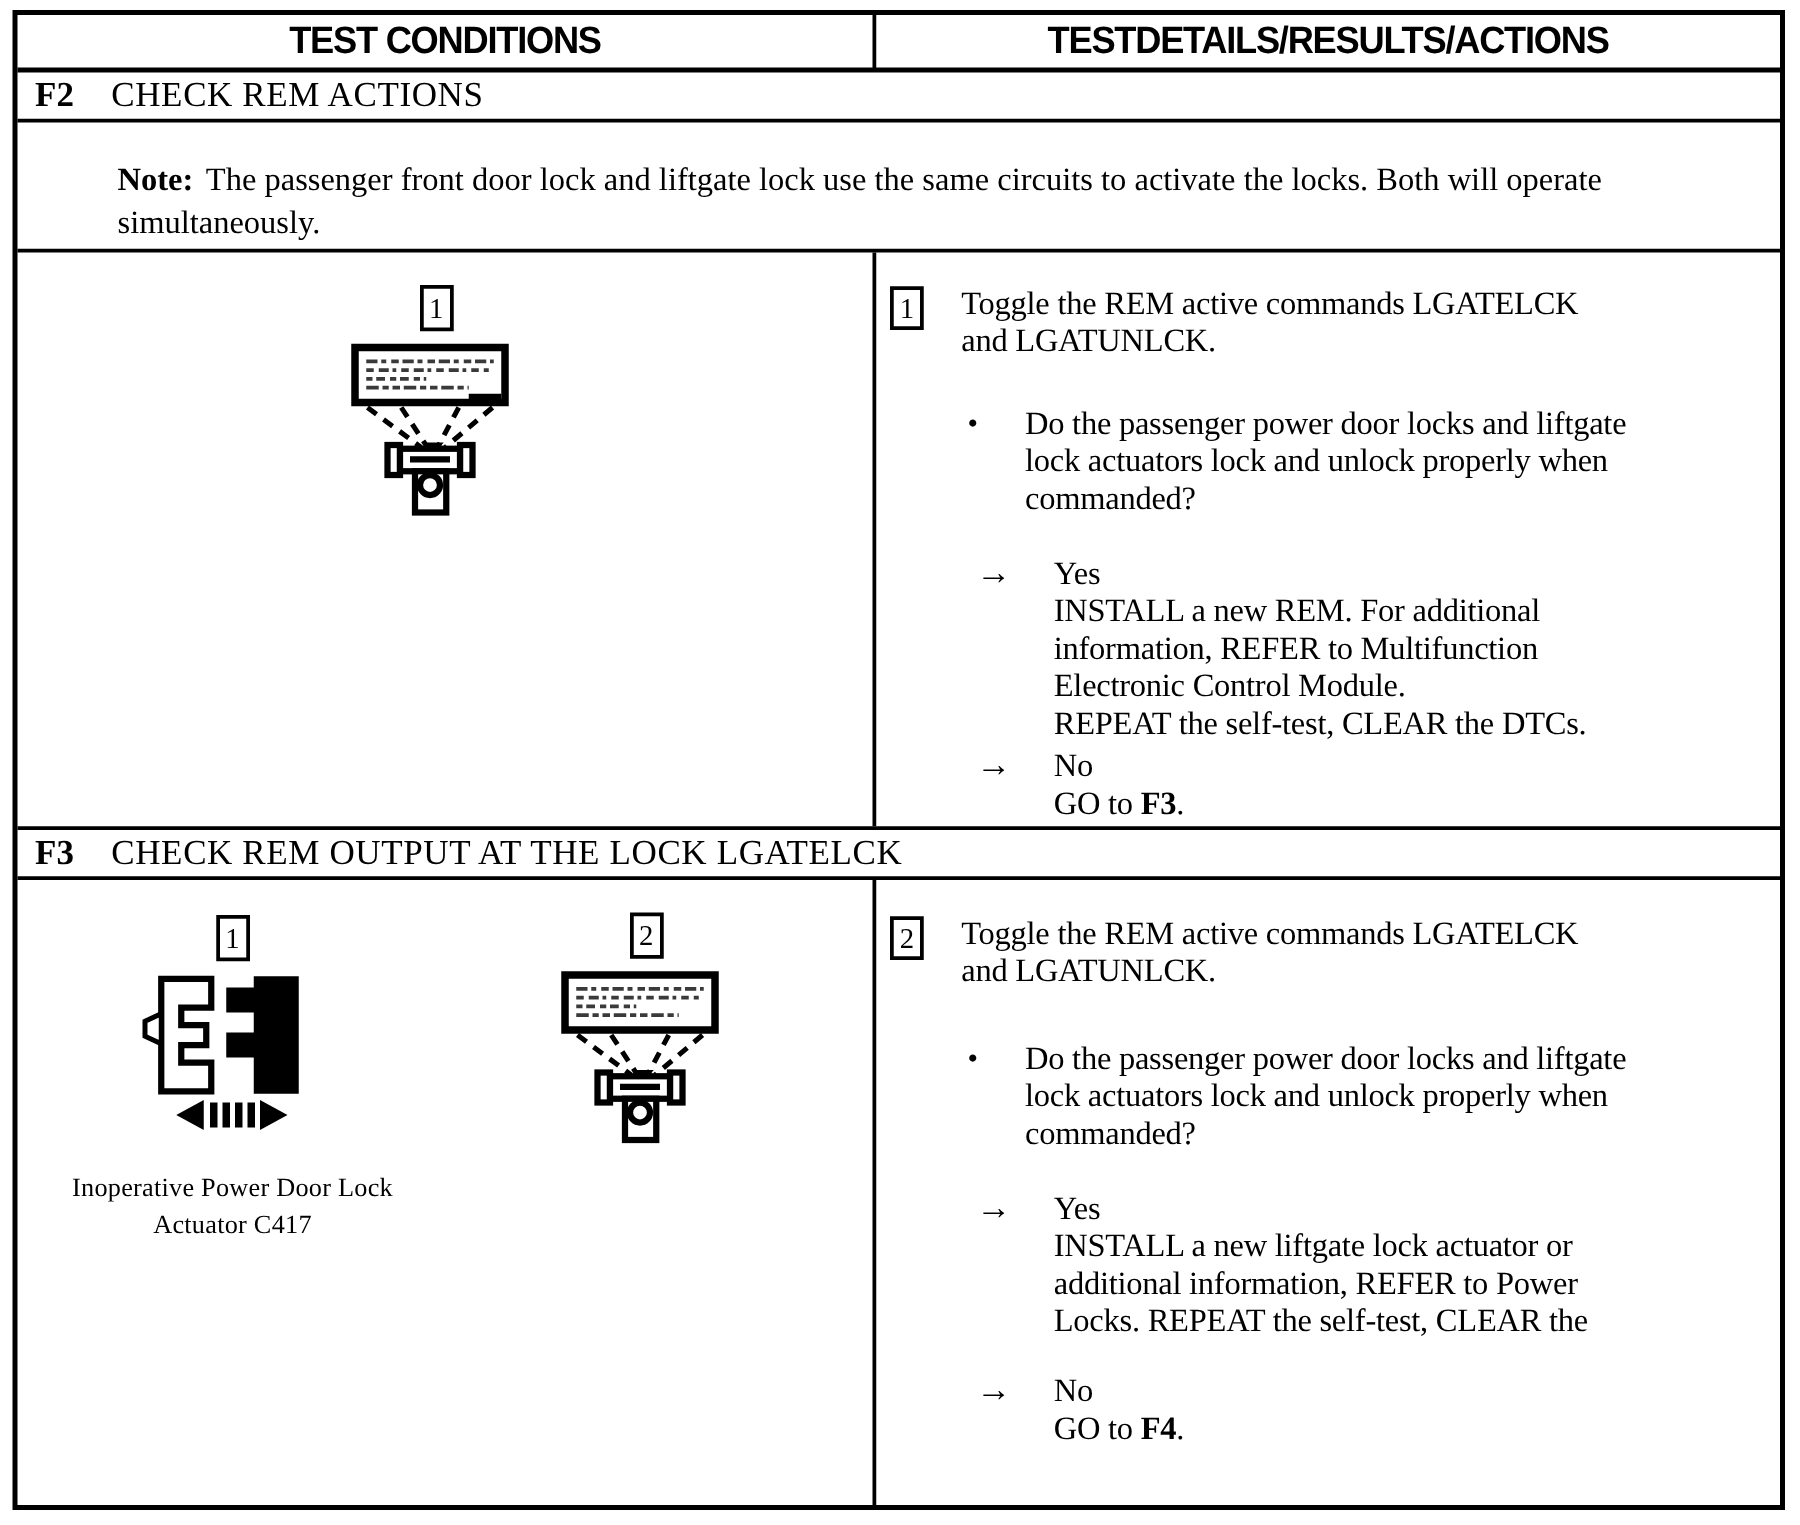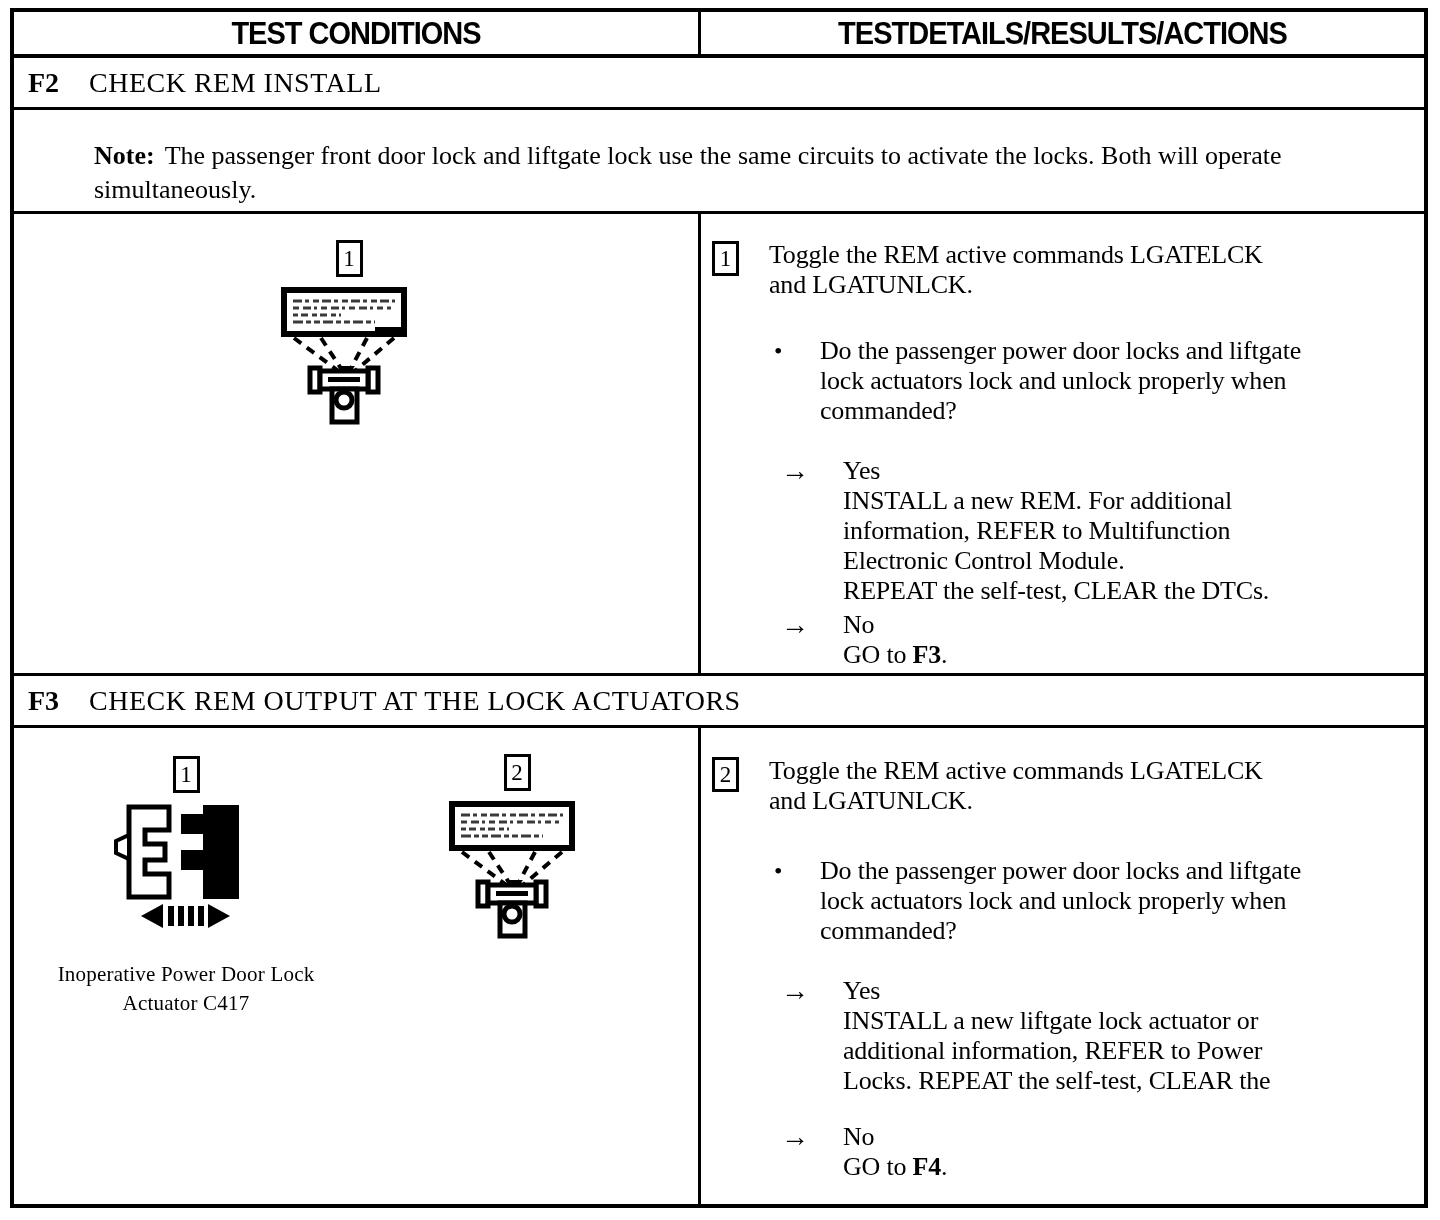--- a/index.html
+++ b/index.html
@@ -23,21 +23,21 @@
     display:flex; align-items:center; justify-content:center;
     font-family:"Liberation Sans","DejaVu Sans",sans-serif;
     font-weight:bold; font-size:29px; letter-spacing:-1px;
     transform:scaleY(1.05);
   }
   .hdr-left { width:687px; border-right:3px solid #000; flex:none; }
   .hdr-right { flex:1; }
 
   
   .title-row {
-    height:52px; border-bottom:3px solid #000; flex:none;
+    height:40px; border-bottom:3px solid #000; flex:none;
     display:flex; align-items:center; font-size:28px; padding-left:14px;
     letter-spacing:0.5px; white-space:nowrap;
   }
   .title-row .code { font-weight:bold; width:61px; flex:none; letter-spacing:0; }
 
   
   .note-row {
     height:84px; border-bottom:3px solid #000; flex:none;
     font-size:26px; line-height:34px; padding:9px 55px 0 80px;margin-top:20px;
   }
@@ -97,21 +97,21 @@
     <div class="hdr-cell hdr-left">
       <span>TEST CONDITIONS</span>
     </div>
     <div class="hdr-cell hdr-right">
       <span>TESTDETAILS/RESULTS/ACTIONS</span>
     </div>
   </div>
 
   <div class="row title-row">
     <span class="code">F2</span>
-    <span>CHECK REM INSTALL</span>
+    <span>CHECK REM ACTIONS</span>
   </div>
 
   <div class="row note-row">
     <span class="note-label">Note:</span><span>The passenger front door lock and liftgate lock use the same circuits to activate the locks. Both will operate simultaneously.</span>
   </div>
 
   <div class="row content-row" id="row-f2-content">
     <div class="cell-left">
 
       <div class="fig" id="fig-f2-scan">
@@ -175,21 +175,21 @@
             <div class="res-label">No</div>
             <div><span>GO to </span><span class="bold">F3</span><span>.</span></div>
           </div>
         </div>
       </div>
     </div>
   </div>
 
   <div class="row title-row">
     <span class="code">F3</span>
-    <span>CHECK REM OUTPUT AT THE LOCK ACTUATORS</span>
+    <span>CHECK REM OUTPUT AT THE LOCK LGATELCK</span>
   </div>
 
   <div class="row content-row" id="row-f3-content">
     <div class="cell-left">
 
       <div class="fig" id="fig-f3-connector">
         <div class="fig-badge">
           <span>1</span>
         </div>
         <svg width="150" height="130" viewBox="0 0 150 130">

